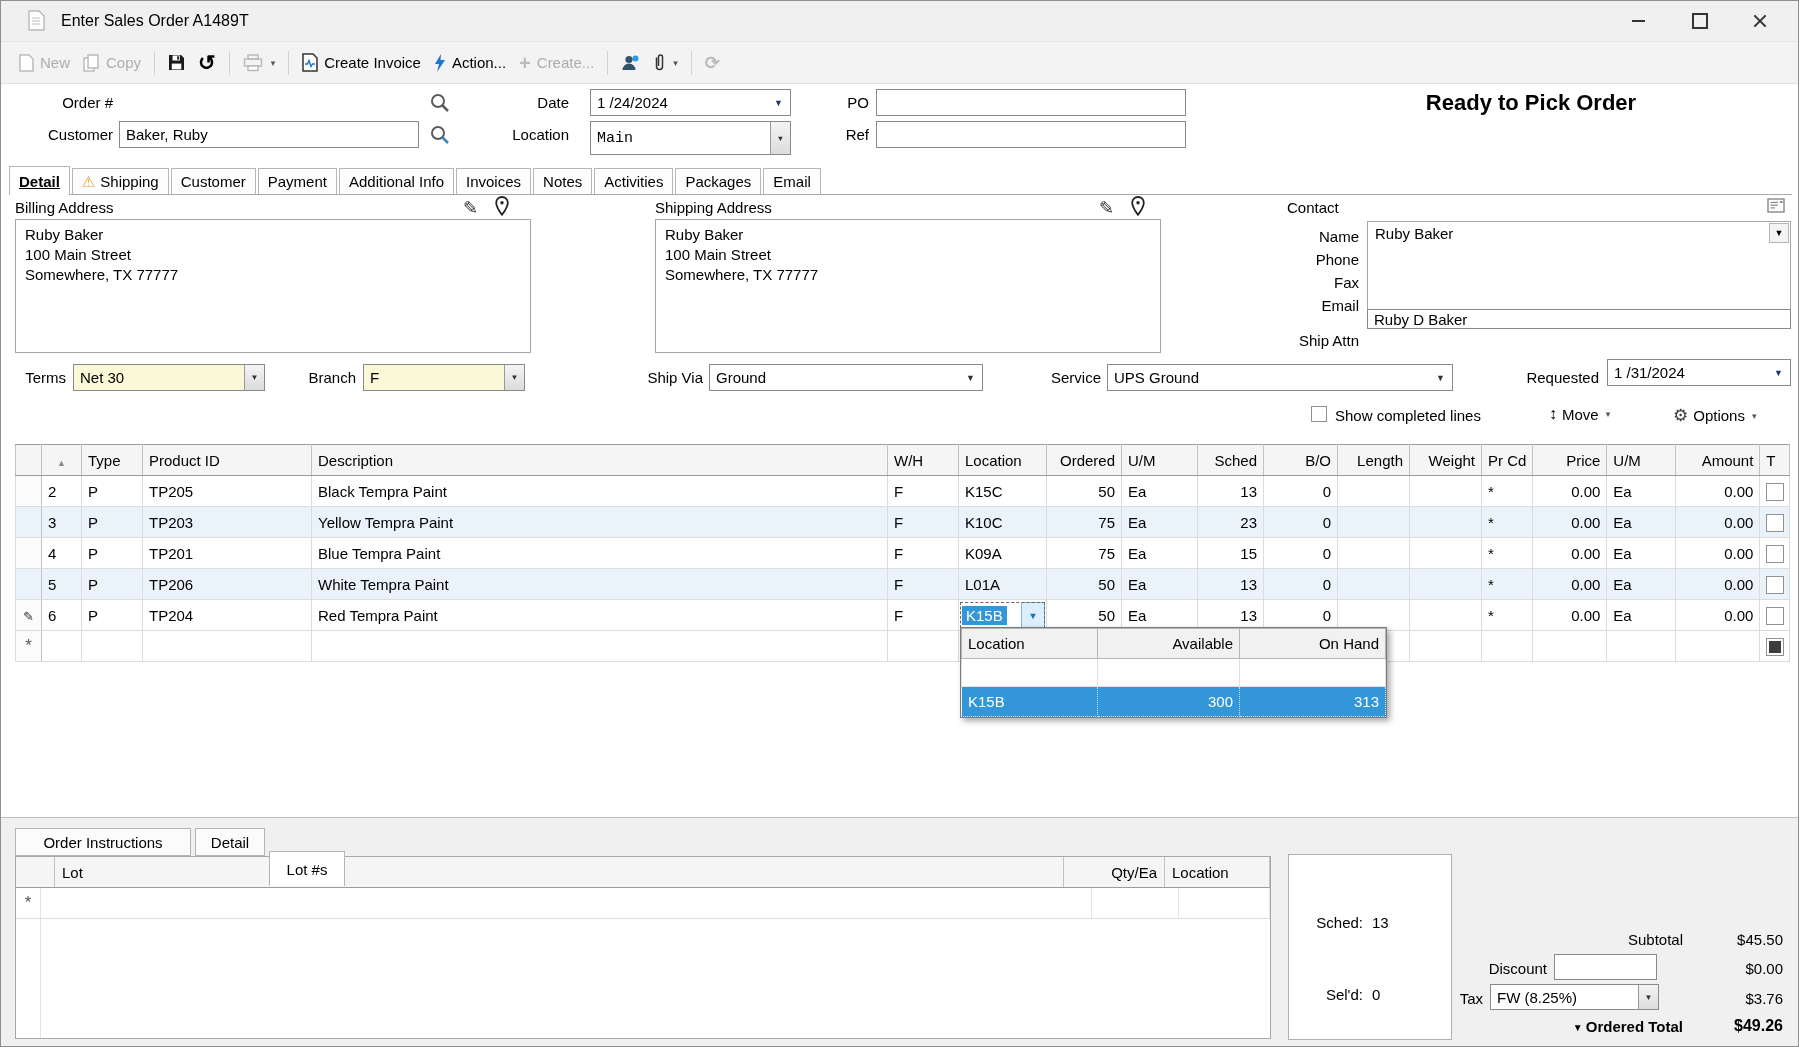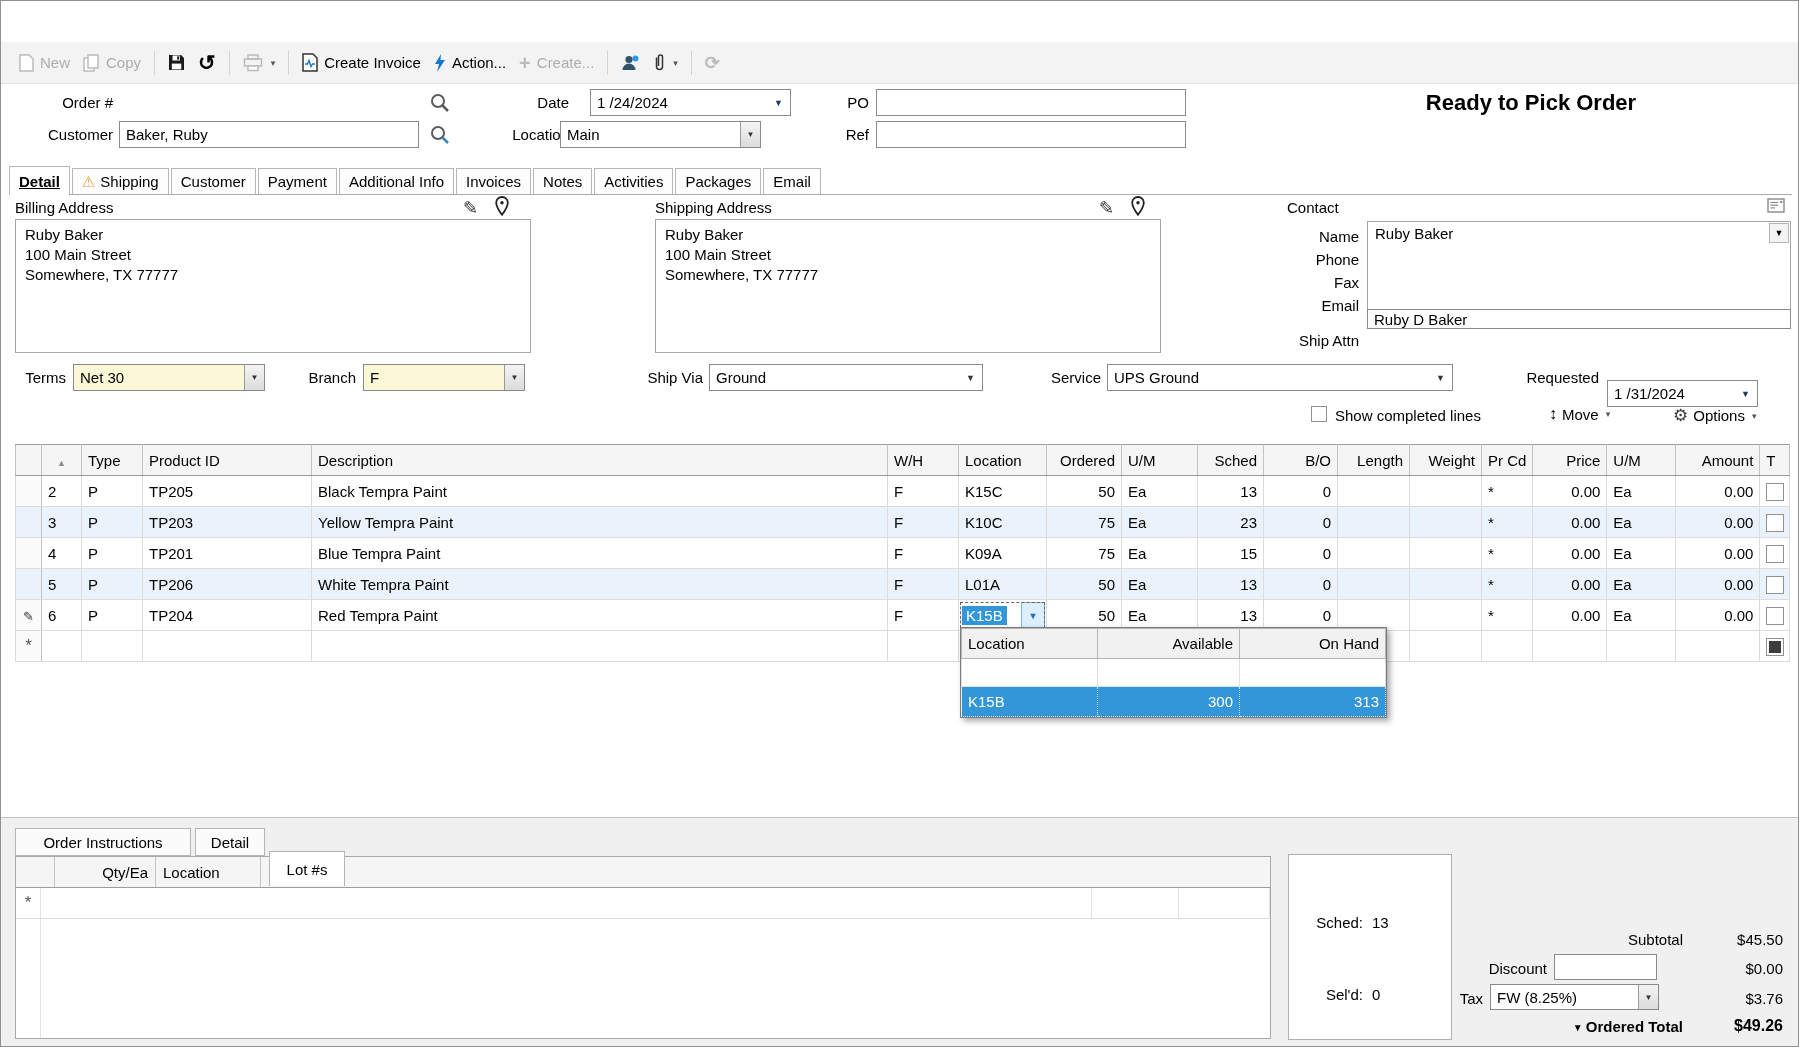--- a/index.html
+++ b/index.html
@@ -92,20 +92,38 @@
   .tot-lbl{text-align:right;white-space:nowrap;}
   .tot-val{text-align:right;white-space:nowrap;}
   .bold{font-weight:bold;}
   .tri{font-size:10px;vertical-align:1px;margin-right:3px;}
 </style>
 </head>
 <body>
 
 <div class="window">
 
+  <div class="abs titlebar">
+    <svg class="abs" style="left:27px;top:9px;" width="17" height="21" viewBox="0 0 17 21">
+      <path d="M1 1 h10 l5 5 v14 H1 Z" fill="#fdfdfd" stroke="#b9b9b9" stroke-width="1.4"></path>
+      <line x1="4" y1="8" x2="12" y2="8" stroke="#c9c9c9" stroke-width="1.2"></line>
+      <line x1="4" y1="11" x2="12" y2="11" stroke="#c9c9c9" stroke-width="1.2"></line>
+      <line x1="4" y1="14" x2="12" y2="14" stroke="#c9c9c9" stroke-width="1.2"></line>
+    </svg>
+    <div class="abs title-text">Enter Sales Order A1489T</div>
+    <div class="abs win-btn" style="left:1614px;">
+        <span class="glyph-min"></span>
+      </div>
+    <div class="abs win-btn" style="left:1676px;">
+        <span class="glyph-max"></span>
+      </div>
+    <div class="abs win-btn" style="left:1736px;">
+        <span class="glyph-close"></span>
+      </div>
+  </div>
 
   <div class="abs toolbar">
     <span class="tbtn disabled">
       <svg width="15" height="18" viewBox="0 0 15 18">
           <path d="M1 1 h9 l4 4 v12 H1 Z" fill="#fff" stroke="#bcbcbc" stroke-width="1.5"></path>
         </svg>
       <span>New</span>
     </span>
     <span class="tbtn disabled">
       <svg width="17" height="18" viewBox="0 0 17 18">
@@ -185,21 +203,21 @@
       <circle cx="9" cy="9" r="6" fill="none" stroke="#5b5b5b" stroke-width="2"></circle>
       <line x1="13.5" y1="13.5" x2="19" y2="19" stroke="#3a86c8" stroke-width="2.5"></line>
     </svg>
 
   <div class="abs lbl" style="left:510px;top:93px;width:58px;">Date</div>
   <div class="abs fld combo" style="left:589px;top:88px;width:201px;height:27px;gap:28px;">
     <span class="val">1 /24/2024</span>
     <span class="flat-dd">▼</span>
   </div>
   <div class="abs lbl" style="left:510px;top:125px;width:58px;">Location</div>
-  <div class="abs fld combo" style="left:559px;top:120px;width:201px;height:27px;">
+  <div class="abs fld combo" style="left:589px;top:120px;width:201px;height:34px;font-family:Liberation Mono, monospace;">
     <span class="val">Main</span>
     <span class="combo-btn">▼</span>
   </div>
 
   <div class="abs lbl" style="left:820px;top:93px;width:48px;">PO</div>
   <div class="abs fld" style="left:875px;top:88px;width:310px;height:27px;"></div>
   <div class="abs lbl" style="left:820px;top:125px;width:48px;">Ref</div>
   <div class="abs fld" style="left:875px;top:120px;width:310px;height:27px;"></div>
 
   <div class="abs status" style="left:1300px;top:89px;width:460px;">Ready to Pick Order</div>
@@ -294,21 +312,21 @@
   <div class="abs fld combo" style="left:708px;top:363px;width:274px;height:27px;">
     <span class="val">Ground</span>
     <span class="plain-dd">▼</span>
   </div>
   <div class="abs lbl" style="left:1030px;top:368px;width:70px;">Service</div>
   <div class="abs fld combo" style="left:1106px;top:363px;width:346px;height:27px;">
     <span class="val">UPS Ground</span>
     <span class="plain-dd">▼</span>
   </div>
   <div class="abs lbl" style="left:1498px;top:368px;width:100px;">Requested</div>
-  <div class="abs fld combo" style="left:1606px;top:379px;width:151px;height:27px;">
+  <div class="abs fld combo" style="left:1606px;top:358px;width:184px;height:27px;">
     <span class="val">1 /31/2024</span>
     <span class="flat-dd">▼</span>
   </div>
 
   <span class="abs cb" style="left:1310px;top:405px;"></span>
   <div class="abs" style="left:1334px;top:406px;">Show completed lines</div>
   <div class="abs" style="left:1548px;top:404px;display:flex;align-items:center;gap:5px;">
     <span style="font-weight:bold;font-size:16px;">↕</span>
     <span>Move</span>
     <span class="ddsm">▾</span>
@@ -523,20 +541,21 @@
     <div class="abs btab" style="left:194px;top:10px;width:70px;height:28px;">
         <span>Detail</span>
       </div>
     <div class="abs btab active" style="left:268px;top:4px;width:76px;height:35px;margin-top:29px;">
         <span>Lot #s</span>
       </div>
 
     <div class="abs lotgrid" style="left:14px;top:38px;width:1256px;height:183px;">
       <div class="lot-hdr">
         <div style="width:24px;"></div>
+        <div style="flex:1;">Lot</div>
         <div style="width:86px;justify-content:flex-end;">Qty/Ea</div>
         <div style="width:90px;">Location</div>
       </div>
       <div class="lot-row">
         <div style="width:24px;">
             <span class="newrow-star">*</span>
           </div>
         <div style="flex:1;"></div>
         <div style="width:86px;"></div>
         <div style="width:90px;"></div>

